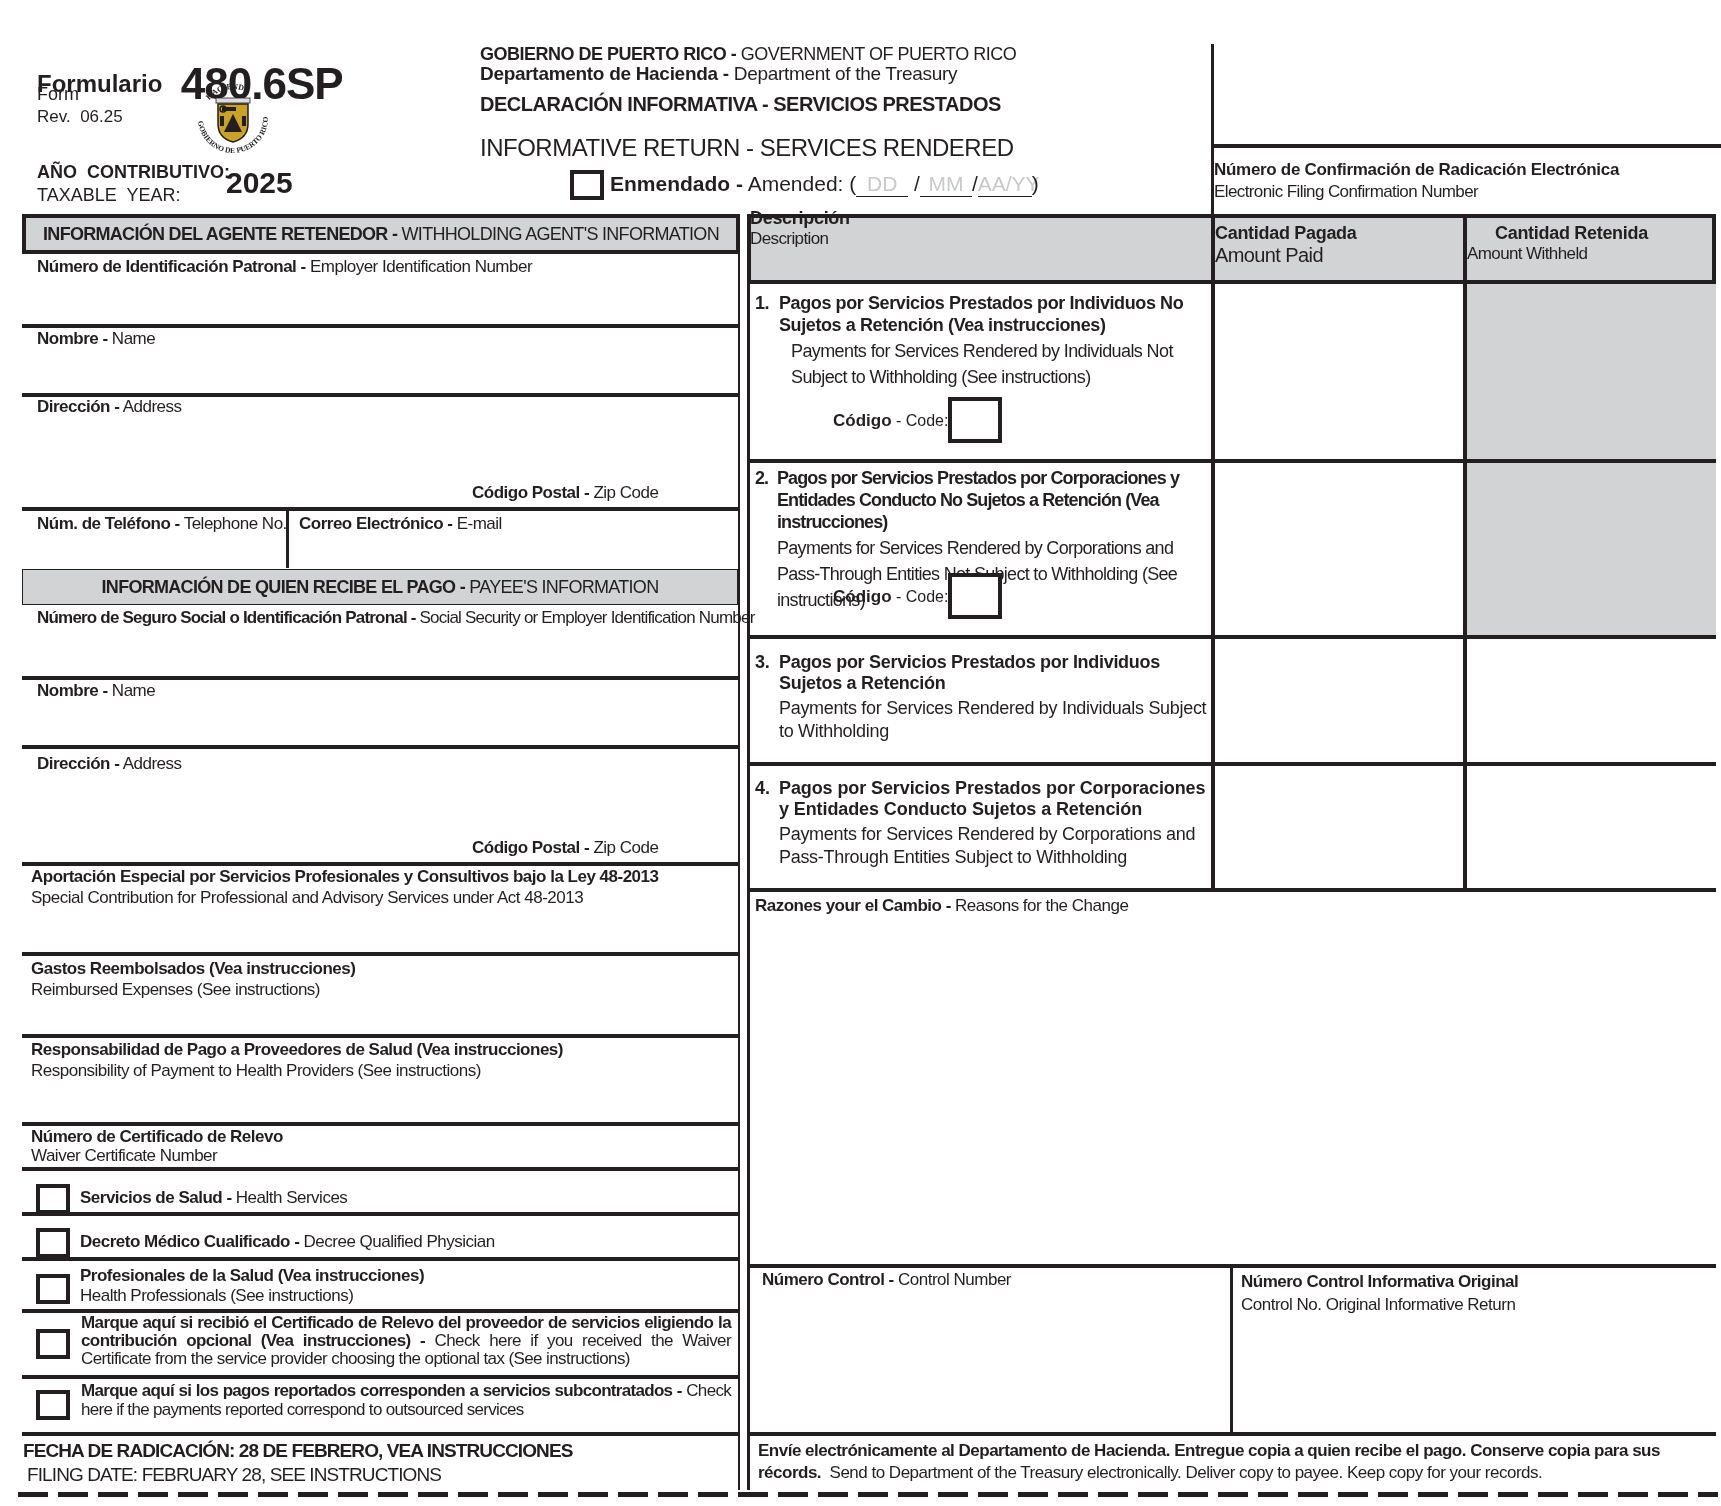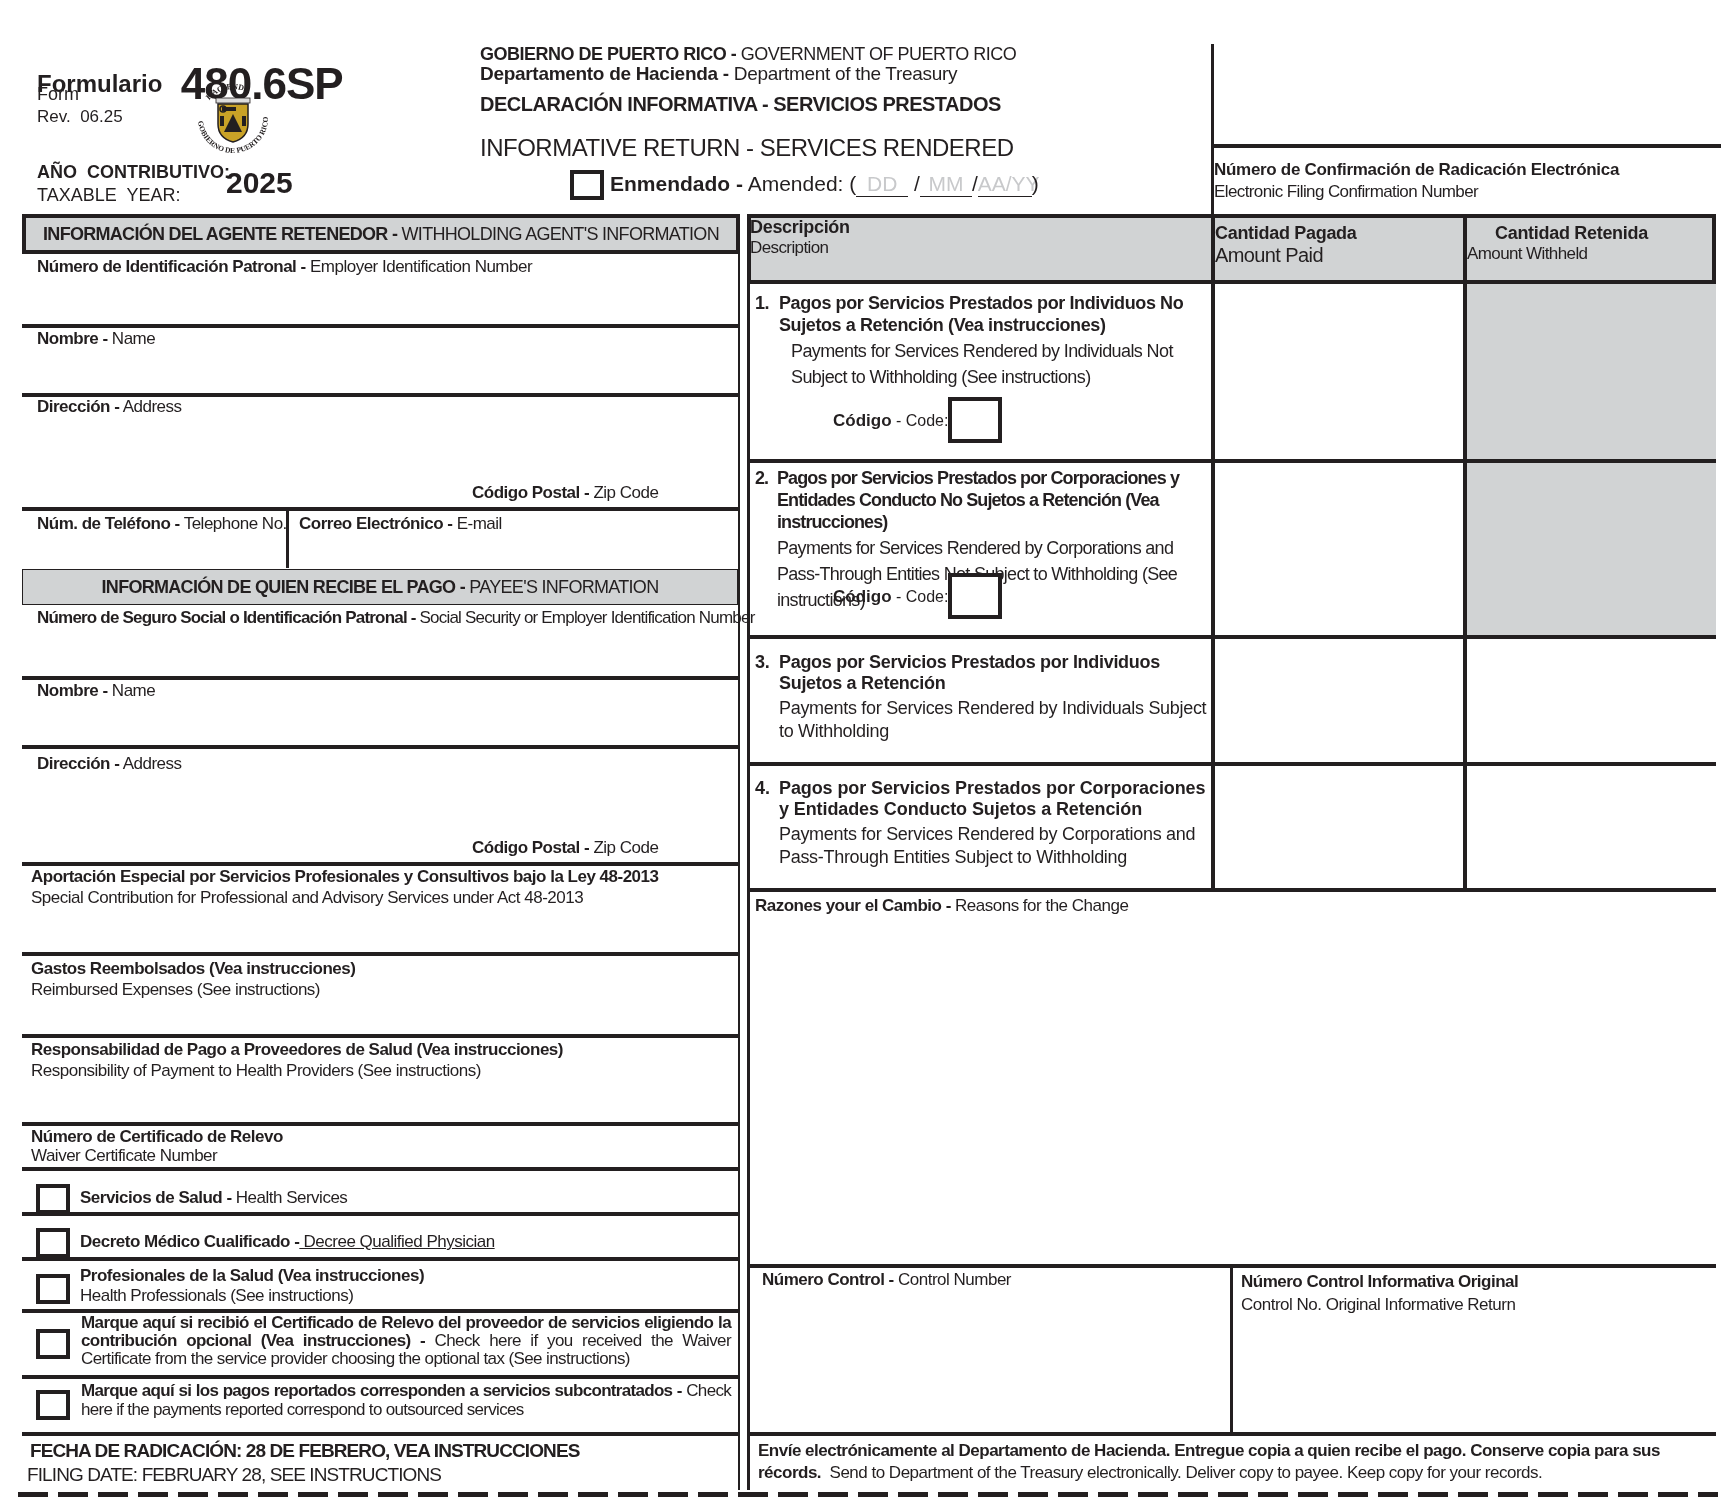--- a/index.html
+++ b/index.html
@@ -161,21 +161,21 @@
 <div class="line" style="left:22px;top:1167px;width:716px;height:4px;"></div>
 
 <div class="checkbox" style="left:36px;top:1184px;"></div>
 <div class="field-label" style="left:80px;top:1188px;">
   <span class="b">Servicios de Salud -</span><span style="white-space:pre;"> Health Services</span>
 </div>
 <div class="line" style="left:22px;top:1212px;width:716px;height:4px;"></div>
 
 <div class="checkbox" style="left:36px;top:1228px;"></div>
 <div class="field-label" style="left:80px;top:1232px;">
-  <span class="b">Decreto Médico Cualificado -</span><span style="white-space:pre;text-decoration:underline;"> Decree Qualified Physician</span>
+  <span class="b">Decreto Médico Cualificado -</span><span style="white-space:pre;"> Decree Qualified Physician</span>
 </div>
 <div class="line" style="left:22px;top:1257px;width:716px;height:4px;"></div>
 
 <div class="checkbox" style="left:36px;top:1274px;"></div>
 <div class="field-label" style="left:80px;top:1266px;line-height:20px;">
   <div class="b">Profesionales de la Salud (Vea instrucciones)</div>
   <div>Health Professionals (See instructions)</div>
 </div>
 <div class="line" style="left:22px;top:1309px;width:716px;height:4px;"></div>
 
@@ -184,30 +184,30 @@
   <span class="b">Marque aquí si recibió el Certificado de Relevo del proveedor de servicios eligiendo la contribución opcional (Vea instrucciones) -</span><span style="white-space:pre-wrap;"> Check here if you received the Waiver Certificate from the service provider choosing the optional tax (See instructions)</span>
 </div>
 <div class="line" style="left:22px;top:1375px;width:716px;height:4px;"></div>
 
 <div class="checkbox" style="left:36px;top:1390px;"></div>
 <div class="abs" style="left:81px;top:1381px;width:650px;font-size:17px;line-height:19px;letter-spacing:-0.7px;text-align:justify;">
   <span class="b">Marque aquí si los pagos reportados corresponden a servicios subcontratados -</span><span style="white-space:pre-wrap;"> Check here if the payments reported correspond to outsourced services</span>
 </div>
 <div class="line" style="left:22px;top:1432px;width:716px;height:4px;"></div>
 
-<div class="abs b" style="left:30px;top:1440px;font-size:19px;letter-spacing:-0.9px;white-space:nowrap;">FECHA DE RADICACIÓN: 28 DE FEBRERO, VEA INSTRUCCIONES</div>
+<div class="abs b" style="left:23px;top:1440px;font-size:19px;letter-spacing:-0.9px;white-space:nowrap;">FECHA DE RADICACIÓN: 28 DE FEBRERO, VEA INSTRUCCIONES</div>
 <div class="abs" style="left:27px;top:1464px;font-size:19px;letter-spacing:-0.9px;white-space:nowrap;">FILING DATE: FEBRUARY 28, SEE INSTRUCTIONS</div>
 
 <div class="line" style="left:747px;top:214px;width:3px;height:1276px;"></div>
 
 <div class="abs gray" style="left:747px;top:214px;width:969px;height:70px;border:4px solid #231f20;"></div>
 <div class="line" style="left:1211px;top:214px;width:4px;height:676px;"></div>
 <div class="line" style="left:1463px;top:214px;width:4px;height:676px;"></div>
 
-<div class="abs center" style="left:750px;top:217px;width:461px;">
+<div class="abs center" style="left:750px;top:208px;width:461px;">
   <div class="b" style="font-size:18px;letter-spacing:-0.3px;">Descripción</div>
   <div style="font-size:17px;letter-spacing:-0.6px;">Description</div>
 </div>
 <div class="abs center" style="left:1215px;top:223px;width:248px;">
   <div class="b" style="font-size:18px;letter-spacing:-0.3px;">Cantidad Pagada</div>
   <div style="font-size:20px;letter-spacing:-0.6px;">Amount Paid</div>
 </div>
 <div class="abs center" style="left:1467px;top:223px;width:249px;">
   <div class="b" style="font-size:18px;letter-spacing:-0.3px;margin-left:28px;">Cantidad Retenida</div>
   <div style="font-size:17px;letter-spacing:-0.6px;">Amount Withheld</div>

